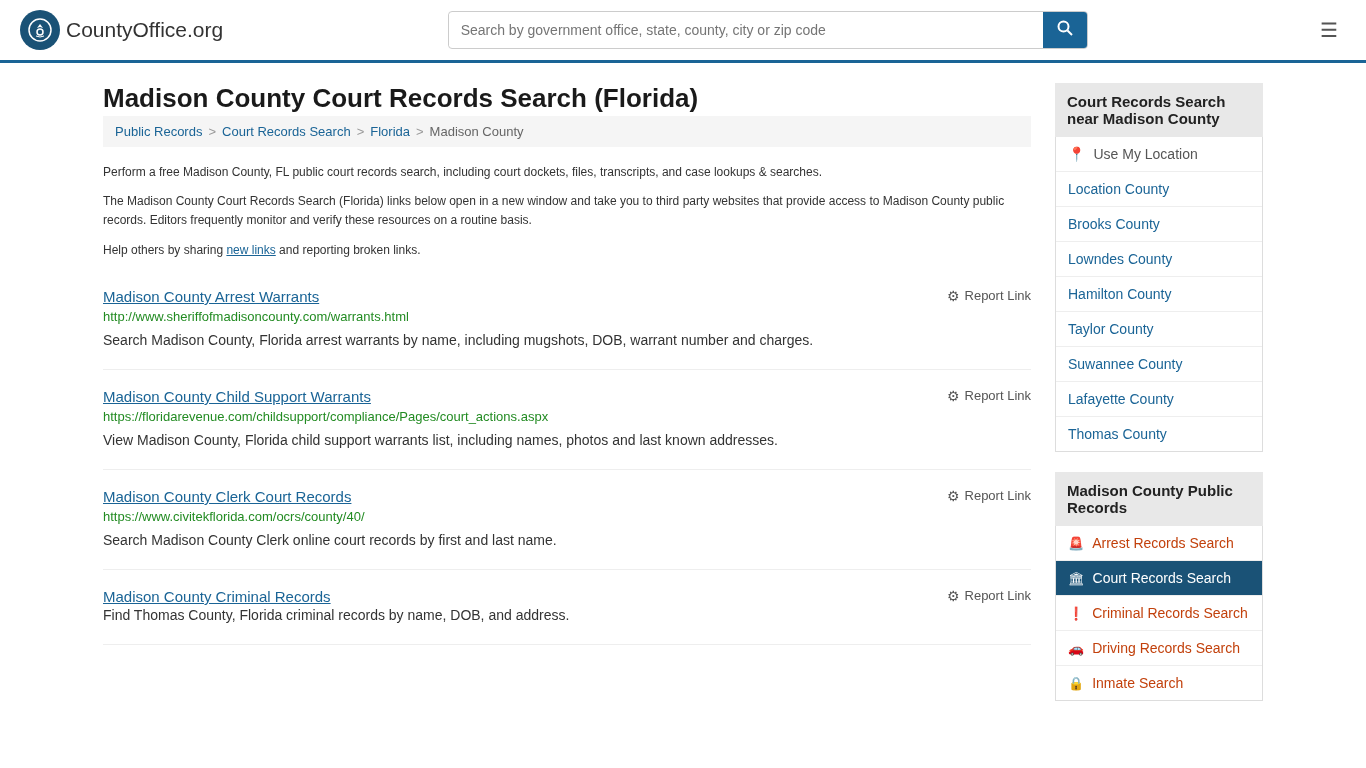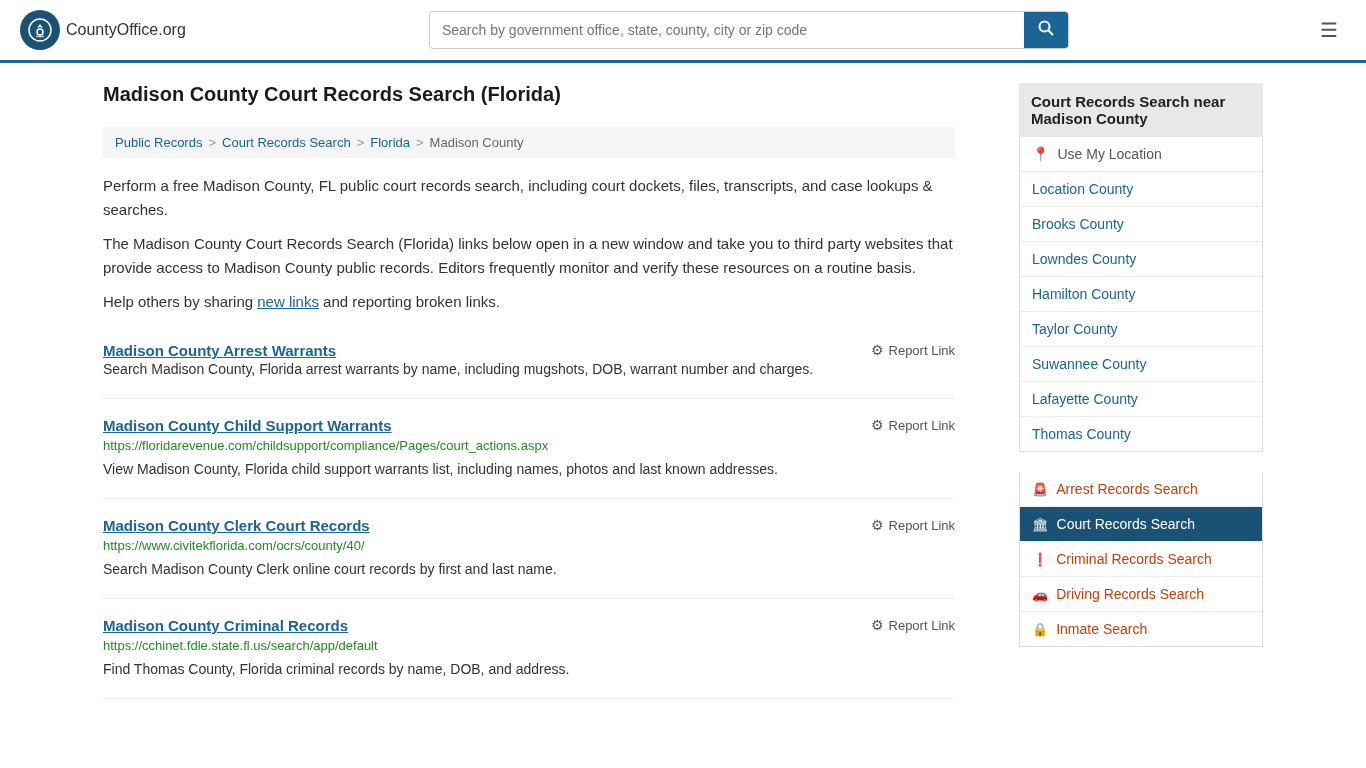--- a/index.html
+++ b/index.html
@@ -25,21 +25,21 @@
       height: 40px;
       border-radius: 50%;
       background: #1a5276;
       display: flex;
       align-items: center;
       justify-content: center;
       color: #fff;
       font-size: 18px;
     }
     .logo-text {
-      font-size: 16px;
+      font-size: 21px;
       color: #1a5276;
       font-weight: bold;
     }
     .logo-text span {
       color: #333;
       font-weight: normal;
     }
     .search-bar-wrapper {
       flex: 1;
       display: flex;
@@ -80,31 +80,30 @@
       max-width: 1200px;
       margin: 0 auto;
       padding: 20px 20px;
       display: flex;
       gap: 24px;
     }
     .content-area {
       flex: 1;
     }
     .sidebar {
-      width: 244px;
+      width: 208px;
       flex-shrink: 0;
-      margin-left: 40px;
     }
 
     
     .page-title {
-      font-size: 20px;
+      font-size: 26px;
       font-weight: bold;
       color: #1a1a1a;
-      margin-bottom: 21px;
+      margin-bottom: 2px;
     }
 
     
     .breadcrumb {
       display: flex;
       align-items: center;
       gap: 6px;
       font-size: 13px;
       color: #666;
       background: #f5f5f5;
@@ -112,21 +111,21 @@
       margin-bottom: 16px;
     }
     .breadcrumb a {
       color: #1a6496;
       text-decoration: none;
     }
     .breadcrumb .sep { color: #999; }
 
     
     .description {
-      font-size: 15px;
+      font-size: 12px;
       color: #333;
       line-height: 1.6;
       margin-bottom: 10px;
     }
     .description a {
       color: #1a6496;
       text-decoration: underline;
     }
 
     
@@ -134,21 +133,21 @@
       border-bottom: 1px solid #eee;
       padding: 18px 0;
     }
     .result-header {
       display: flex;
       align-items: flex-start;
       justify-content: space-between;
     }
     .result-title {
       font-size: 15px;
-      font-weight: bold;
+      font-weight: normal;
       color: #1a6496;
       text-decoration: underline;
       cursor: pointer;
     }
     .report-link {
       display: flex;
       align-items: center;
       gap: 5px;
       font-size: 13px;
       color: #555;
@@ -288,20 +287,21 @@
     <div>
 
       <div class="result-item">
         <div class="result-header">
           <a class="result-title" href="#">Madison County Arrest Warrants</a>
           <div class="report-link">
             <span class="report-icon">⚙</span>
             <span>Report Link</span>
           </div>
         </div>
+        <div class="result-url">http://www.sheriffofmadisoncounty.com/warrants.html</div>
         <div class="result-desc">Search Madison County, Florida arrest warrants by name, including mugshots, DOB, warrant number and charges.</div>
       </div>
 
       <div class="result-item">
         <div class="result-header">
           <a class="result-title" href="#">Madison County Child Support Warrants</a>
           <div class="report-link">
             <span class="report-icon">⚙</span>
             <span>Report Link</span>
           </div>
@@ -323,21 +323,20 @@
       </div>
 
       <div class="result-item">
         <div class="result-header">
           <a class="result-title" href="#">Madison County Criminal Records</a>
           <div class="report-link">
             <span class="report-icon">⚙</span>
             <span>Report Link</span>
           </div>
         </div>
-        <div class="result-url">https://cchinet.fdle.state.fl.us/search/app/default</div>
         <div class="result-desc">Find Thomas County, Florida criminal records by name, DOB, and address.</div>
       </div>
 
     </div>
   </div>
 
   <aside class="sidebar">
 
     <div class="sidebar-section">
       <div class="sidebar-section-header">Court Records Search near Madison County</div>
@@ -367,20 +366,21 @@
         <div class="sidebar-item">
           <a href="#">Lafayette County</a>
         </div>
         <div class="sidebar-item">
           <a href="#">Thomas County</a>
         </div>
       </div>
     </div>
 
     <div class="sidebar-section2">
+      <div class="sidebar-section-header">Madison County Public Records</div>
       <div class="sidebar-section-body">
         <div class="sidebar-sub-item">
           <span class="sub-icon">🚨</span>
           <a href="#">Arrest Records Search</a>
         </div>
         <div class="sidebar-sub-item active">
           <span class="sub-icon">🏛</span>
           <span>Court Records Search</span>
         </div>
         <div class="sidebar-sub-item">

